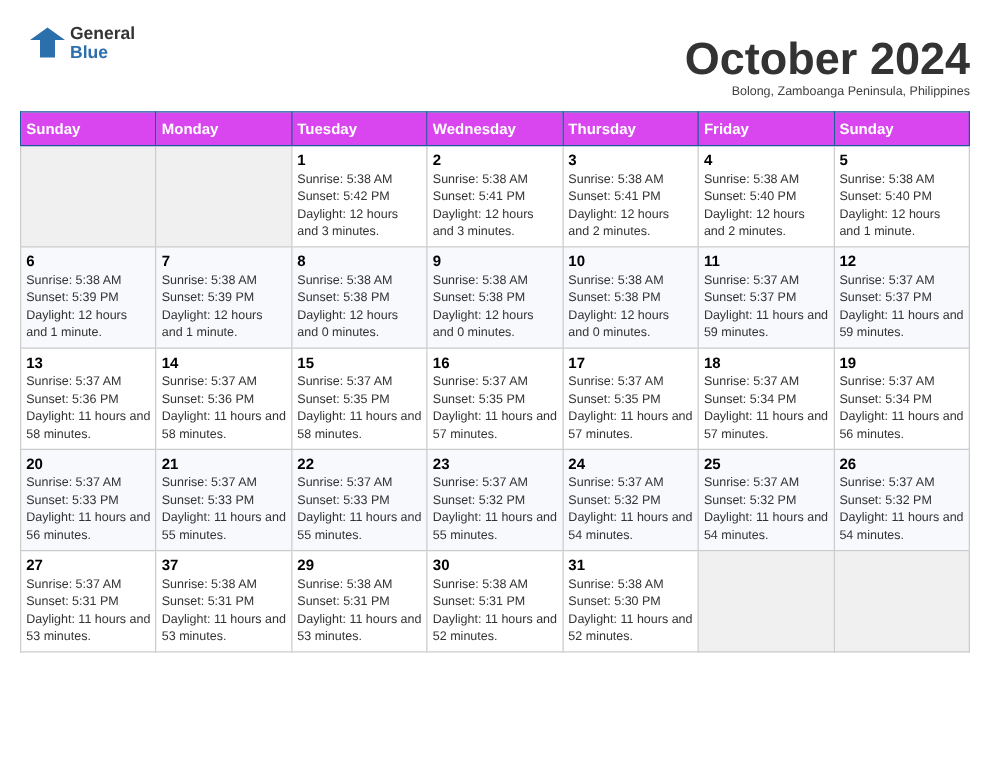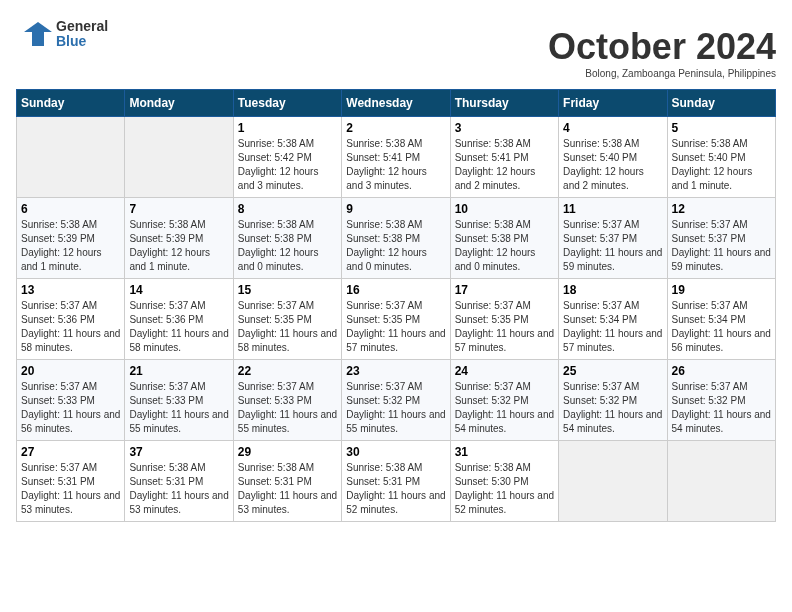--- a/index.html
+++ b/index.html
@@ -52,21 +52,21 @@
     .location {
       font-size: 10px;
       color: #404040;
     }
     .calendar {
       width: 100%;
       border-collapse: collapse;
       font-size: 11px;
     }
     .calendar th {
-      background: #0c4a6e;
+      background: #d946ef;
       color: #fff;
       padding: 6px 4px;
       text-align: left;
       font-size: 12px;
       font-weight: bold;
       border: 1px solid #1a5a9a;
     }
     .calendar td {
       border: 1px solid #ccc;
       vertical-align: top;

